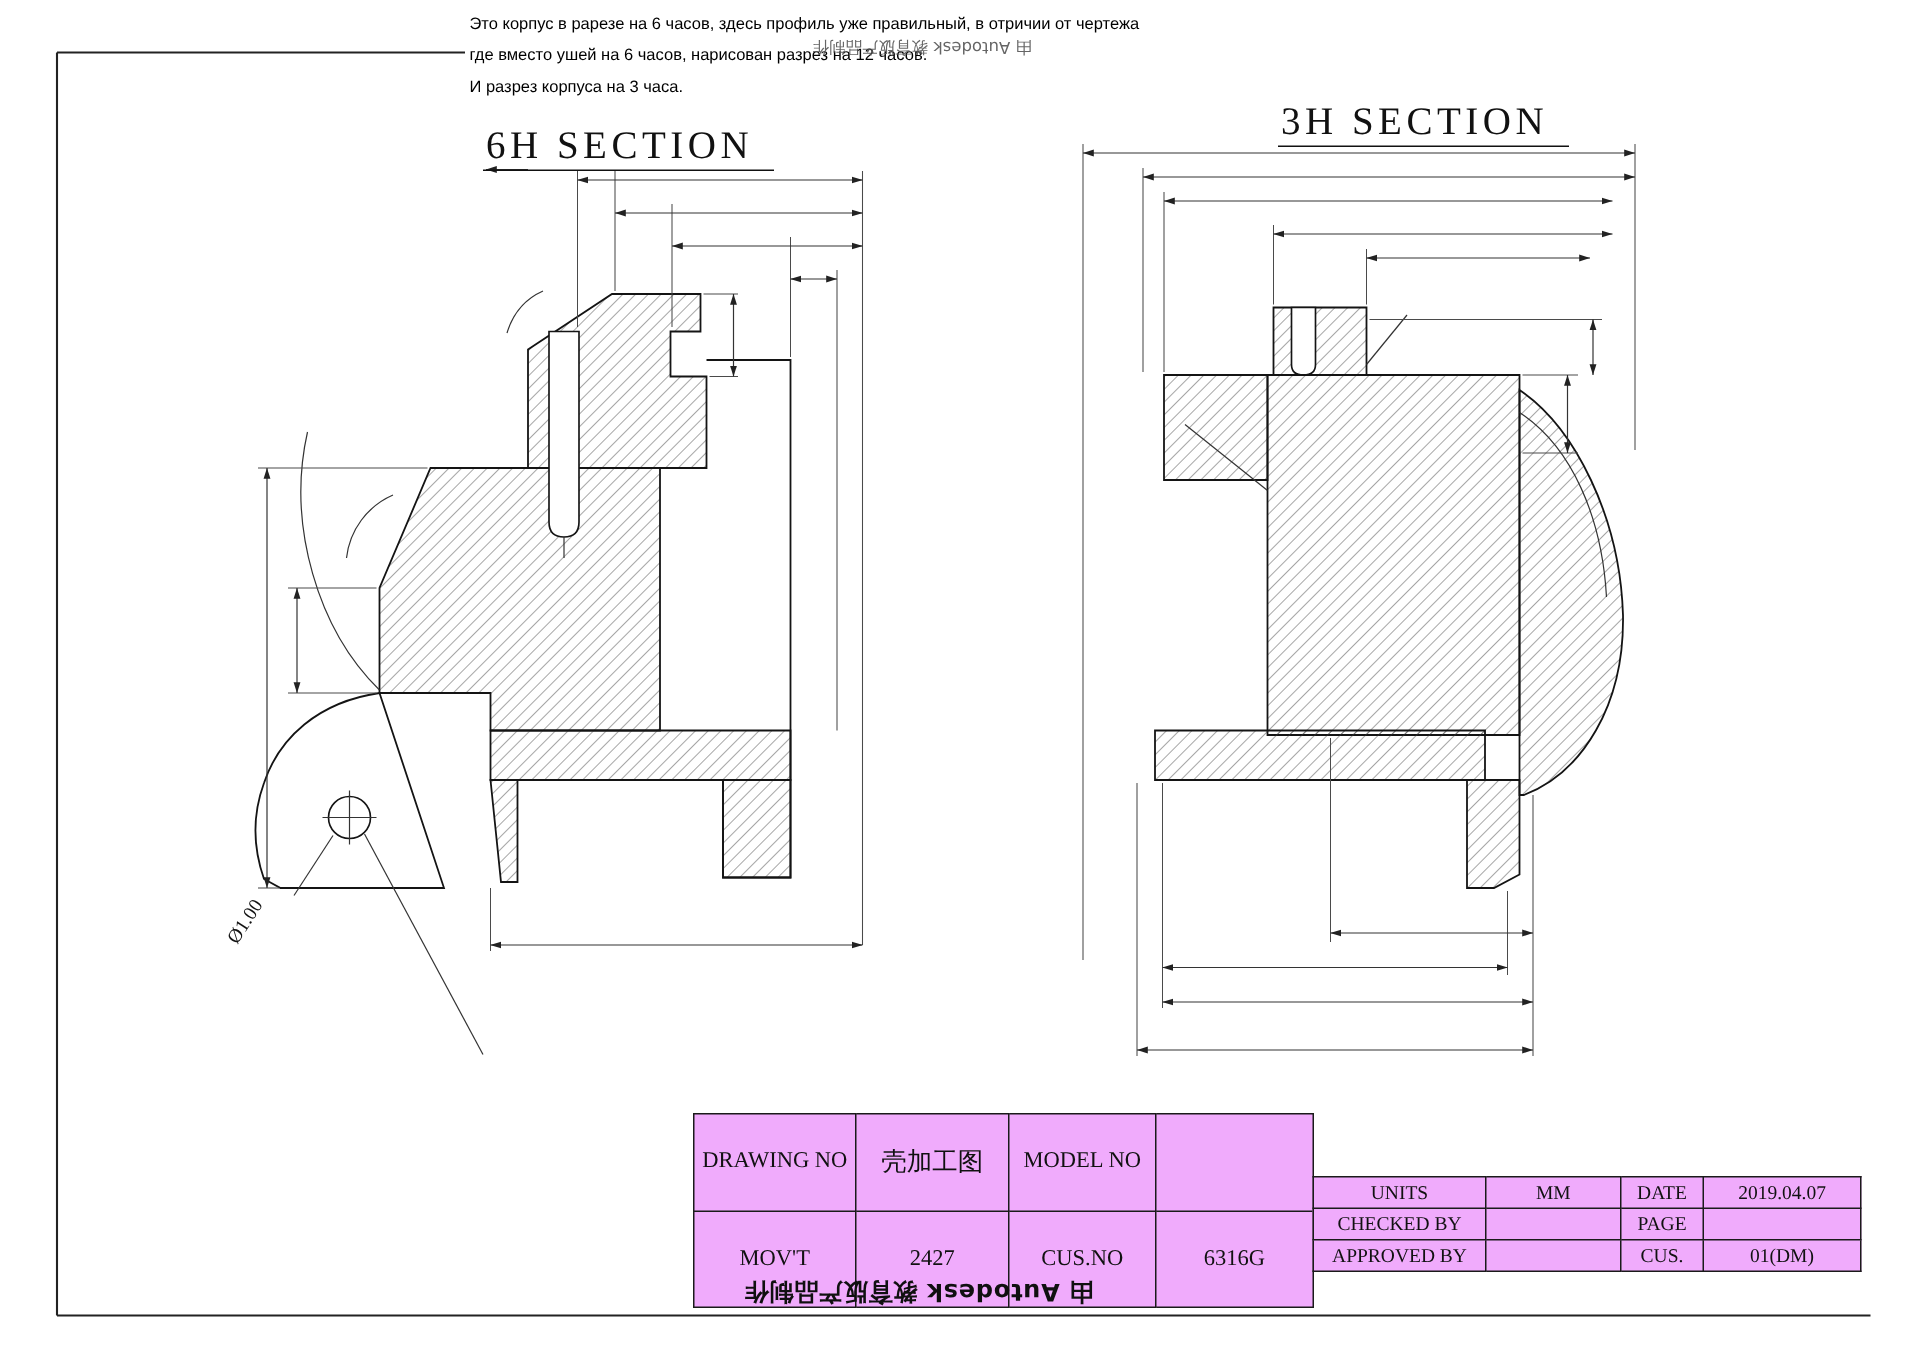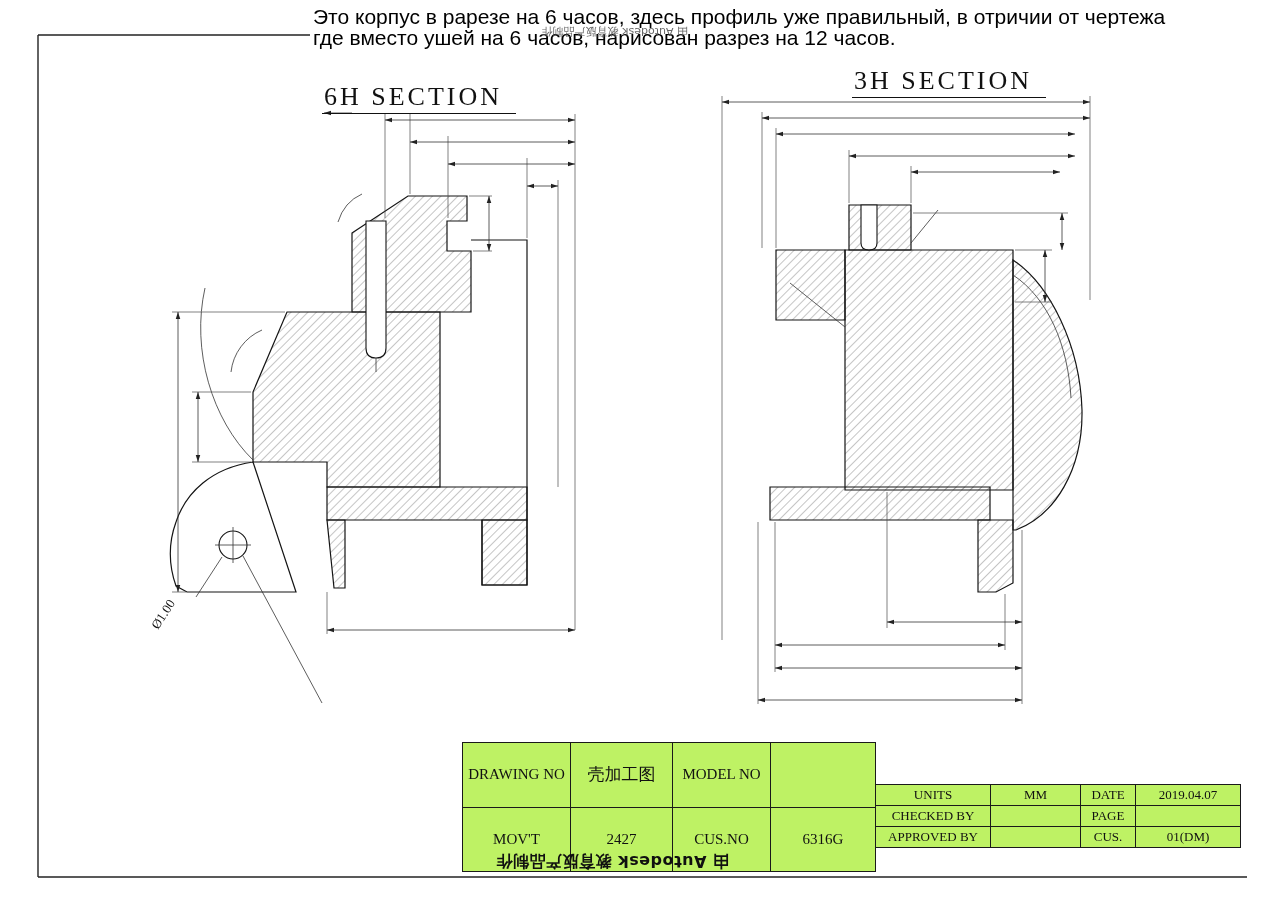--- a/index.html
+++ b/index.html
@@ -1,30 +1,30 @@
 <!DOCTYPE html>
 <html><head>
 <meta charset="utf-8">
 <style>
   * { margin:0; padding:0; box-sizing:border-box; }
   html,body { width:1280px; height:905px; background:#ffffff; }
   body { font-family:"Liberation Sans", sans-serif; position:relative; overflow:hidden; color:#000; }
 
   .canvas { position:absolute; left:0; top:0; }
 
-  .notes { position:absolute; left:313px; top:6px; font-size:21px; line-height:21px; white-space:nowrap; }
+  .notes { position:absolute; left:313px; top:6px; font-size:11px; line-height:21px; white-space:nowrap; }
 
   .section-title { position:absolute; font-family:"Liberation Serif", serif; font-size:26px;
                    letter-spacing:3px; white-space:nowrap; color:#111; line-height:30px;
                    border-bottom:1.6px solid #111; padding:0 14px 1px 2px; }
   .st-6h { left:322px; top:82px; }
   .st-3h { left:852px; top:66px; }
 
   table.tb { position:absolute; border-collapse:collapse; table-layout:fixed;
-             font-family:"Liberation Serif", serif; color:#111; background:#bef264; }
+             font-family:"Liberation Serif", serif; color:#111; background:#f0abfc; }
   table.tb td { border:1.6px solid #1a1a1a; text-align:center; vertical-align:middle;
                 padding:0 3px; overflow:hidden; white-space:nowrap; }
   .tb-left  { left:462px; top:742px; width:413px; height:130px; font-size:15px; }
   .tb-left td { height:32px; }
   .tb-right { left:875px; top:784px; width:365px; height:64px; font-size:13px; }
   .tb-right td { height:21px; }
   .cjk { font-size:17px; }
 
   .wm { position:absolute; transform:rotate(180deg); font-family:"DejaVu Sans", sans-serif;
         white-space:nowrap; pointer-events:none; }
@@ -152,20 +152,21 @@
     <line class="dimln" x1="887" y1="622" x2="1022" y2="622" marker-start="url(#dar)" marker-end="url(#dar)"></line>
     <line class="dimln" x1="775" y1="645" x2="1005" y2="645" marker-start="url(#dar)" marker-end="url(#dar)"></line>
     <line class="dimln" x1="775" y1="668" x2="1022" y2="668" marker-start="url(#dar)" marker-end="url(#dar)"></line>
     <line class="dimln" x1="758" y1="700" x2="1022" y2="700" marker-start="url(#dar)" marker-end="url(#dar)"></line>
   </g>
 </svg>
 
 <div class="notes">
   <div>Это корпус в рарезе на 6 часов, здесь профиль уже правильный, в отричии от чертежа</div>
   <div>где вместо ушей на 6 часов, нарисован разрез на 12 часов.</div>
+  <div>И разрез корпуса на 3 часа.</div>
 </div>
 
 <div class="section-title st-6h">6H SECTION</div>
 <div class="section-title st-3h">3H SECTION</div>
 
 <table class="tb tb-left">
   <colgroup>
       <col style="width:108px">
       <col style="width:102px">
       <col style="width:98px">

